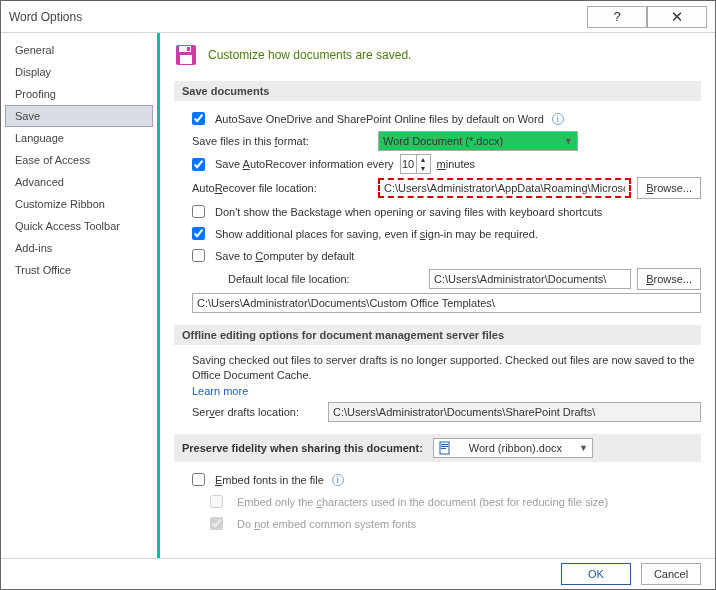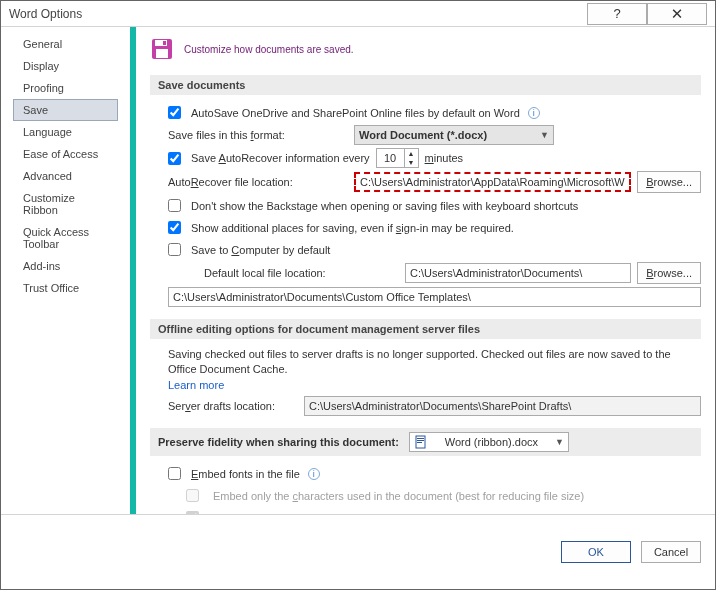--- a/index.html
+++ b/index.html
@@ -1,54 +1,54 @@
 <!DOCTYPE html>
 <html><head>
 <meta charset="utf-8">
 <style>
 * { margin:0; padding:0; box-sizing:border-box; font-family:"Segoe UI",Tahoma,sans-serif; font-size:11px; color:#333; }
 body { background:#fff; width:716px; height:590px; border:1px solid #646464; display:flex; flex-direction:column; }
-.titlebar { height:26px; display:flex; align-items:center; padding:0 8px; border-bottom:1px solid #d4d4d4; }
+.titlebar { height:32px; display:flex; align-items:center; padding:0 8px; border-bottom:1px solid #d4d4d4; }
 .titlebar .title { flex:1; font-size:12px; color:#444; }
 .titlebar .btn { width:26px; text-align:center; font-size:13px; cursor:default; }
 .titlebar .close { font-size:15px; }
 .body { flex:1; display:flex; overflow:hidden; }
-.sidebar { width:135px; border-right:6px solid #14b8a6; padding:6px 12px; }
+.sidebar { width:159px; border-right:3px solid #14b8a6; padding:6px 4px; }
 .sidebar .item { padding:5px 10px; font-size:11px; color:#444; cursor:default; }
 .sidebar .item.sel { background:#d8dde6; border:1px solid #9aa7b8; padding:4px 9px; }
 .main { flex:1; overflow:auto; padding:10px 14px 0 14px; }
 .hrow { display:flex; align-items:center; gap:10px; margin-bottom:14px; }
 .save-ico { width:24px; height:24px; display:flex; align-items:center; justify-content:center; }
-.hrow .txt { font-size:10px; color:#701a75; }
+.hrow .txt { font-size:12px; color:#4d7c0f; }
 .group-head { background:#ececec; font-weight:600; color:#444; padding:4px 8px; margin:4px 0 8px 0; }
 .row { display:flex; align-items:center; gap:6px; margin:3px 0 3px 4px; min-height:19px; }
 .row.ind1 { margin-left:18px; }
 .row.ind2 { margin-left:36px; }
 input[type=checkbox]{ width:13px; height:13px; margin-right:4px; }
 label { color:#333; }
 label u { text-decoration:underline; }
 .info { display:inline-block; width:12px; height:12px; border:1px solid #7fa8d6; border-radius:50%; color:#3a7bd5; font-size:9px; line-height:10px; text-align:center; margin-left:2px; }
 .fld-label { width:180px; color:#333; }
 .fld-label.sm { width:195px;margin-left:36px; }
-select,.select { border:1px solid #ababab; background:#e5e5e5; height:20px; padding:0 4px;font-weight:bold; }
+select,.select { border:1px solid #ababab; background:#22c55e; height:20px; padding:0 4px; }
 .select { display:flex; align-items:center; justify-content:space-between; gap:6px; min-width:160px; }
 .select .cv { font-size:11px; }
 .select .ar { font-size:9px; color:#555; }
-.spin { display:flex; align-items:center; border:1px solid #ababab; height:20px; width:43px; }
+.spin { display:flex; align-items:center; border:1px solid #ababab; height:20px; width:31px; }
 .spin .v { flex:1; text-align:center; }
 .spin .ar { width:14px; display:flex; flex-direction:column; border-left:1px solid #ababab; }
 .spin .ar span { font-size:7px; height:9px; text-align:center; line-height:9px; cursor:default; }
 .textin { border:1px solid #ababab; height:20px; padding:0 4px; background:#fff; }
 .textin.ro { background:#f2f2f2; }
 .btn { border:1px solid #ababab; background:#fdfdfd; height:22px; padding:0 8px; min-width:60px; text-align:center; line-height:20px; cursor:default; }
 .btn.primary { border:1px solid #2b579a; color:#2b579a; min-width:70px; }
 .hl { border:2px dashed #c00; }
 .muted, .muted * { color:#a0a0a0;gap:10px; }
 a.link { color:#1a5fc7; cursor:pointer; }
-.footer { border-top:1px solid #d4d4d4; display:flex; justify-content:flex-end; gap:10px; padding:26px 14px; }
+.footer { border-top:1px solid #d4d4d4; display:flex; justify-content:flex-end; gap:10px; padding:4px 14px; }
 .filesel { display:flex; align-items:center; gap:4px; }
 .filesel .fi { width:14px; height:14px; }
 </style>
 </head>
 <body>
 
 <div class="titlebar">
   <div class="title">Word Options</div>
   <div class="btn">?</div>
   <div class="btn close">✕</div>

